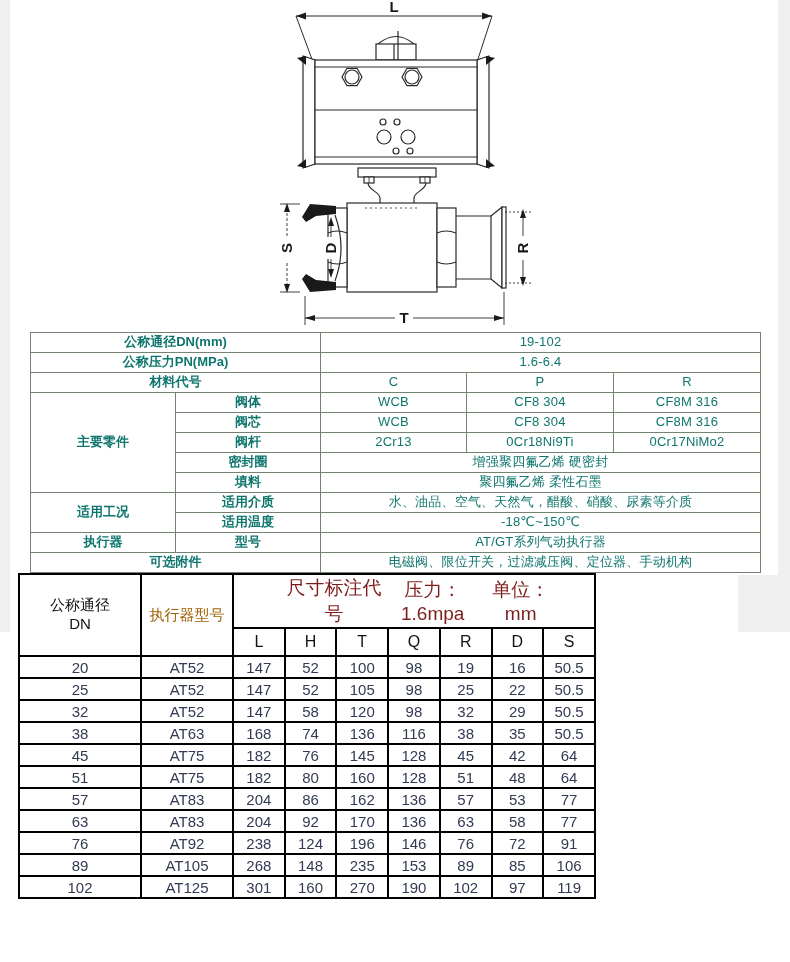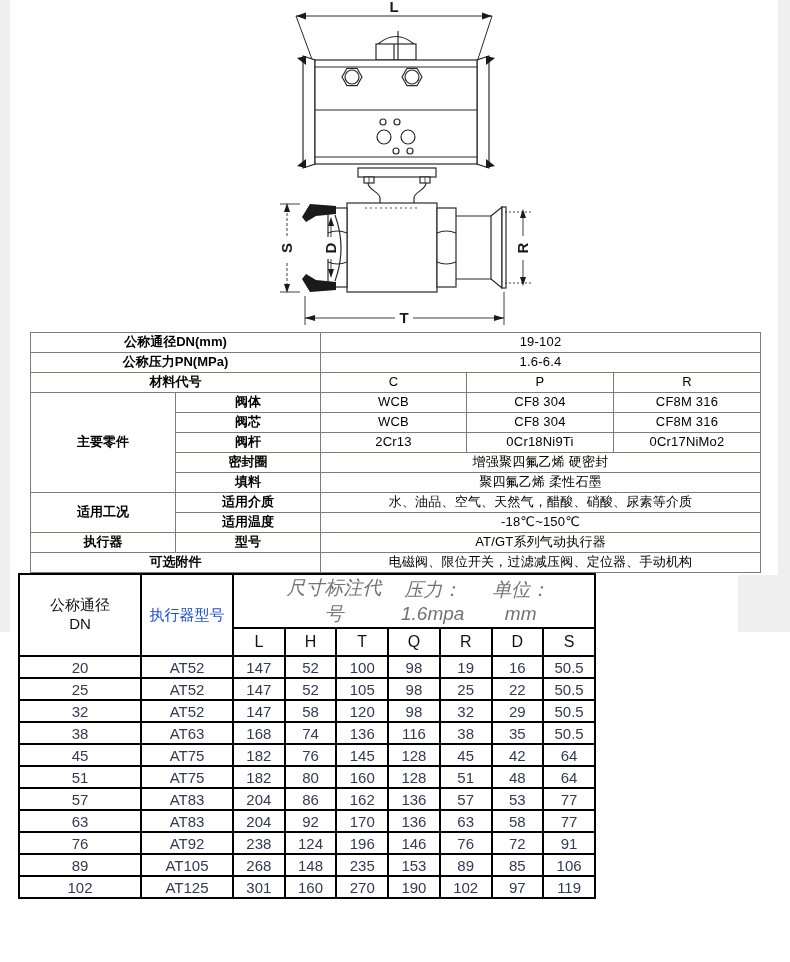--- a/index.html
+++ b/index.html
@@ -13,36 +13,36 @@
   .block-right { position:absolute; right:0; top:575px; width:52px; height:57px; background:#efefef; }
 
   
   .drawing { position:relative; width:790px; height:332px; }
   .drawing svg { display:block; }
   .dimtext { font-family:"Liberation Sans","DejaVu Sans",sans-serif; font-size:15px; font-weight:bold; fill:#1a1a1a; }
 
   
   table.spec { border-collapse:collapse; table-layout:fixed; width:730px; margin-left:30px; }
   table.spec td { border:1px solid #74836f; text-align:center; vertical-align:middle;
-                  height:20px; font-size:13px; color:#000000; padding:0 2px; line-height:1.1;margin-left:6px; }
+                  height:20px; font-size:13px; color:#0f766e; padding:0 2px; line-height:1.1;margin-left:6px; }
   table.spec td.lbl { font-weight:bold; }
   table.spec td.val { font-weight:normal; letter-spacing:0.2px; }
 
   
   .note { margin:16px 0 0 18px; height:38px; font-size:13px; color:#9b9b9b; }
 
   
   table.dims { border-collapse:collapse; table-layout:fixed; width:578px; margin-left:18px; margin-top:0; }
   table.dims td { border:2px solid #000; text-align:center; vertical-align:middle; padding:0; }
   table.dims tr.hr1 td { height:38px; }
   table.dims tr.hr2 td { height:28px; font-size:16px; color:#111; }
   table.dims td.h-dn { font-size:15px; color:#111; line-height:1.25; }
-  table.dims td.h-model { font-size:15px; color:#1d4ed8; }
+  table.dims td.h-model { font-size:15px; color:#a16207; }
   table.dims td.titlecell { padding:0 36px 0 52px; }
-  .titleflex { display:flex; justify-content:flex-end; align-items:center; font-size:19px; color:#737373;font-style:italic; }
+  .titleflex { display:flex; justify-content:flex-end; align-items:center; font-size:19px; color:#7f1d1d; }
   table.dims tbody td { height:22px; font-size:15px; color:#323a54; }
 </style>
 </head>
 <body>
 
 <div class="page">
   <div class="strip-left"></div>
   <div class="strip-right"></div>
   <div class="block-right"></div>
 

